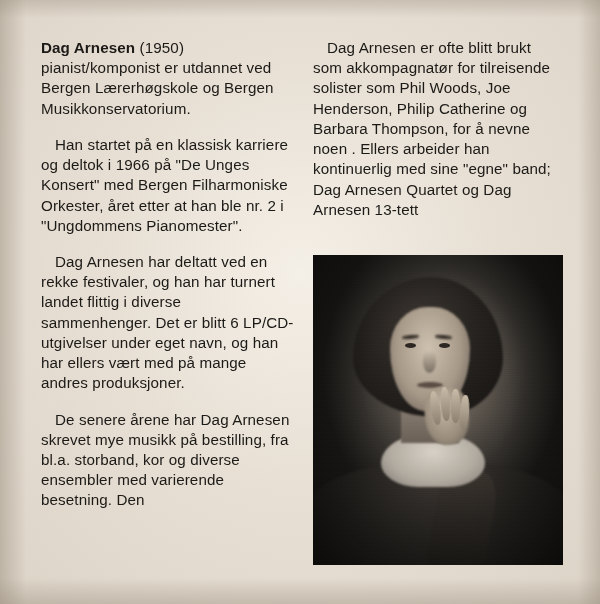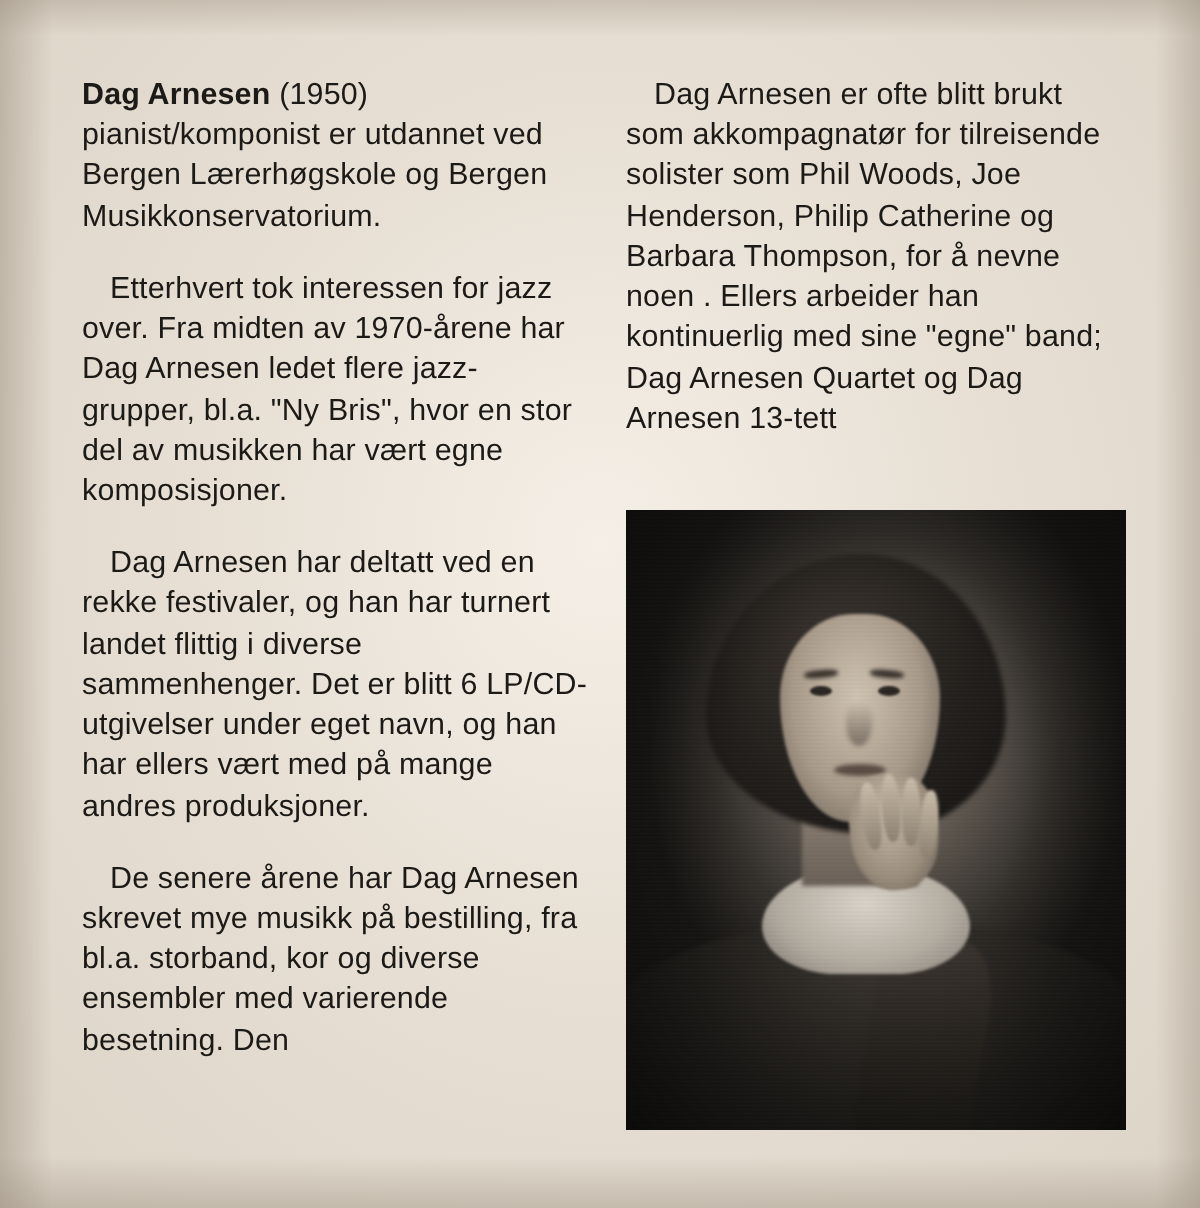--- a/index.html
+++ b/index.html
@@ -234,21 +234,21 @@
 <body>
 
 <div class="page">
 
   <div class="paper-texture"></div>
 
   <div class="columns">
 
     <div class="col-left">
       <p class="para first"><span class="name">Dag Arnesen</span> <span class="year">(1950)</span><br><span>pianist/komponist er utdannet ved Bergen Lærerhøgskole og Bergen Musikkonservatorium.</span></p>
-      <p class="para">Etterhvert tok interessen for jazz over. Fra midten av 1970-årene har Dag Arnesen ledet flere jazz-grupper, bl.a. "Ny Bris", hvor en stor del av musikken har vært egne komposisjoner.</p>
+      <p class="para">Han startet på en klassisk karriere og deltok i 1966 på "De Unges Konsert" med Bergen Filharmoniske Orkester, året etter at han ble nr. 2 i "Ungdommens Pianomester".</p>
       <p class="para">Dag Arnesen har deltatt ved en rekke festivaler, og han har turnert landet flittig i diverse sammenhenger. Det er blitt 6 LP/CD-utgivelser under eget navn, og han har ellers vært med på mange andres produksjoner.</p>
       <p class="para">De senere årene har Dag Arnesen skrevet mye musikk på bestilling, fra bl.a. storband, kor og diverse ensembler med varierende besetning. Den</p>
     </div>
 
     <div class="col-right">
       <p class="para">Dag Arnesen er ofte blitt brukt som akkompagnatør for tilreisende solister som Phil Woods, Joe Henderson, Philip Catherine og Barbara Thompson, for å nevne noen . Ellers arbeider han kontinuerlig med sine "egne" band; Dag Arnesen Quartet og Dag Arnesen 13-tett</p>
     </div>
 
   </div>
 

